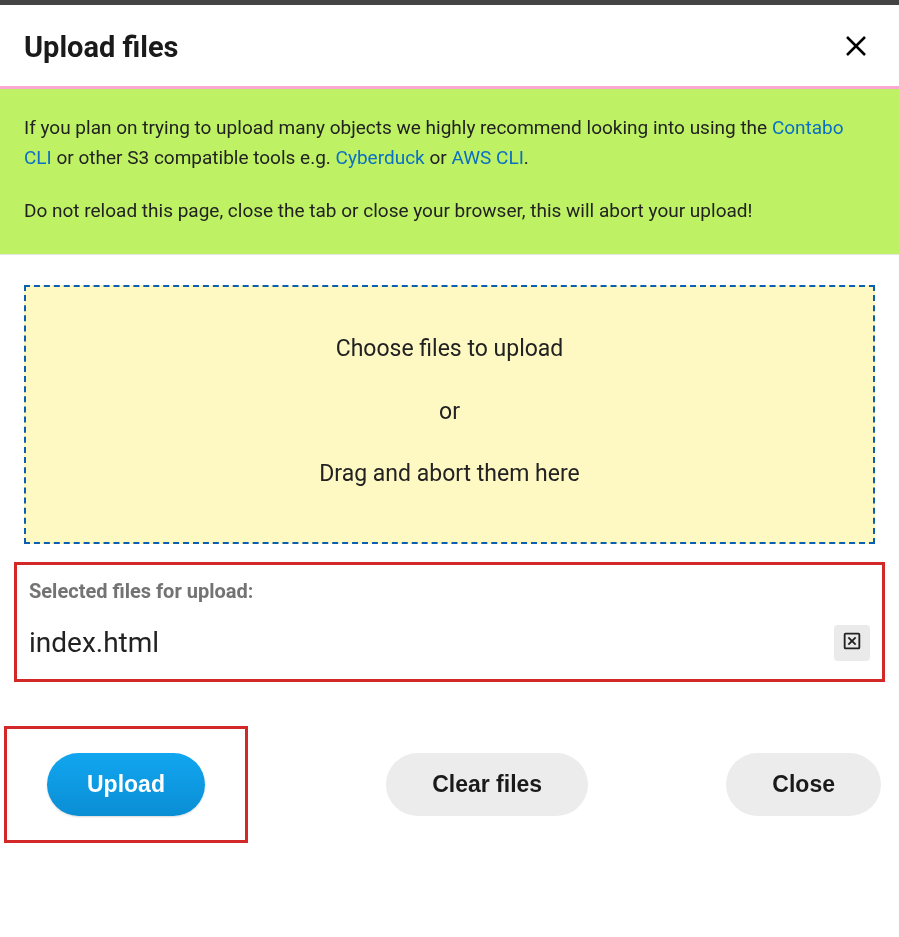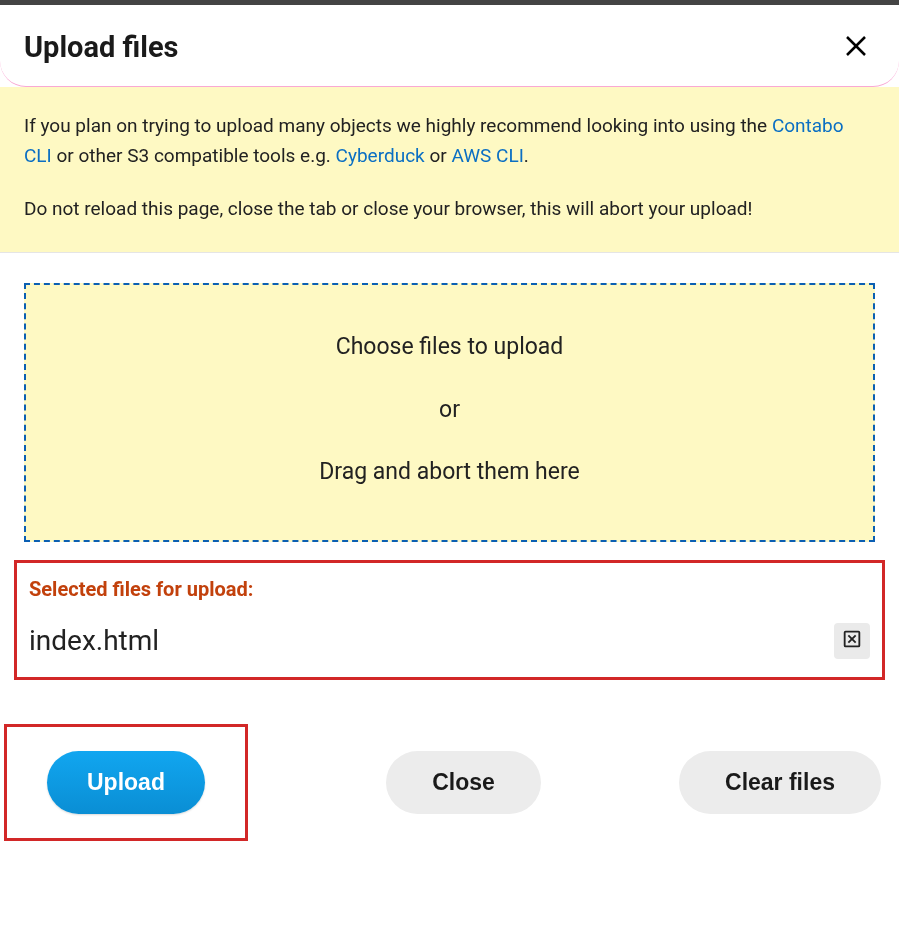--- a/index.html
+++ b/index.html
@@ -16,38 +16,37 @@
     }
     .top-bar {
       height: 5px;
       background: #444;
     }
     .modal-header {
       display: flex;
       justify-content: space-between;
       align-items: center;
       padding: 25px 28px 22px 24px;
-      border-bottom: 1px solid #f9a8d4;
-      border-radius: 26px;
+      border-bottom: 3px solid #f9a8d4;
     }
     .modal-title {
       font-size: 29px;
       font-weight: 700;
       color: #1a1a1a;
     }
     .close-x {
       font-size: 30px;
       font-weight: 400;
       color: #000;
       cursor: pointer;
       line-height: 1;
       padding: 2px 4px;
     }
     .info-banner {
-      background: #fef9c3;
+      background: #bef264;
       padding: 24px 24px 28px 24px;
       border-bottom: 1px solid #e5e5e5;
     }
     .info-text {
       font-size: 19px;
       color: #222;
       line-height: 1.6;
       margin-bottom: 22px;
     }
     .info-text:last-child {
@@ -80,21 +79,21 @@
       padding: 0 14px;
     }
     .selected-panel {
       border: 3px solid #d22828;
       padding: 14px 12px 18px 12px;
       margin-top: 0;
     }
     .selected-title {
       font-size: 20px;
       font-weight: 700;
-      color: #c2410c;
+      color: #737373;
       margin-bottom: 22px;
     }
     .file-row {
       display: flex;
       justify-content: space-between;
       align-items: center;
     }
     .file-name {
       font-size: 28px;
       color: #222;
@@ -194,15 +193,15 @@
         </span>
       </div>
     </div>
   </div>
 </div>
 
 <div class="button-row">
   <div class="upload-highlight">
     <button class="btn btn-primary">Upload</button>
   </div>
+  <button class="btn btn-secondary">Clear files</button>
   <button class="btn btn-secondary">Close</button>
-  <button class="btn btn-secondary">Clear files</button>
 </div>
 
 </body></html>

